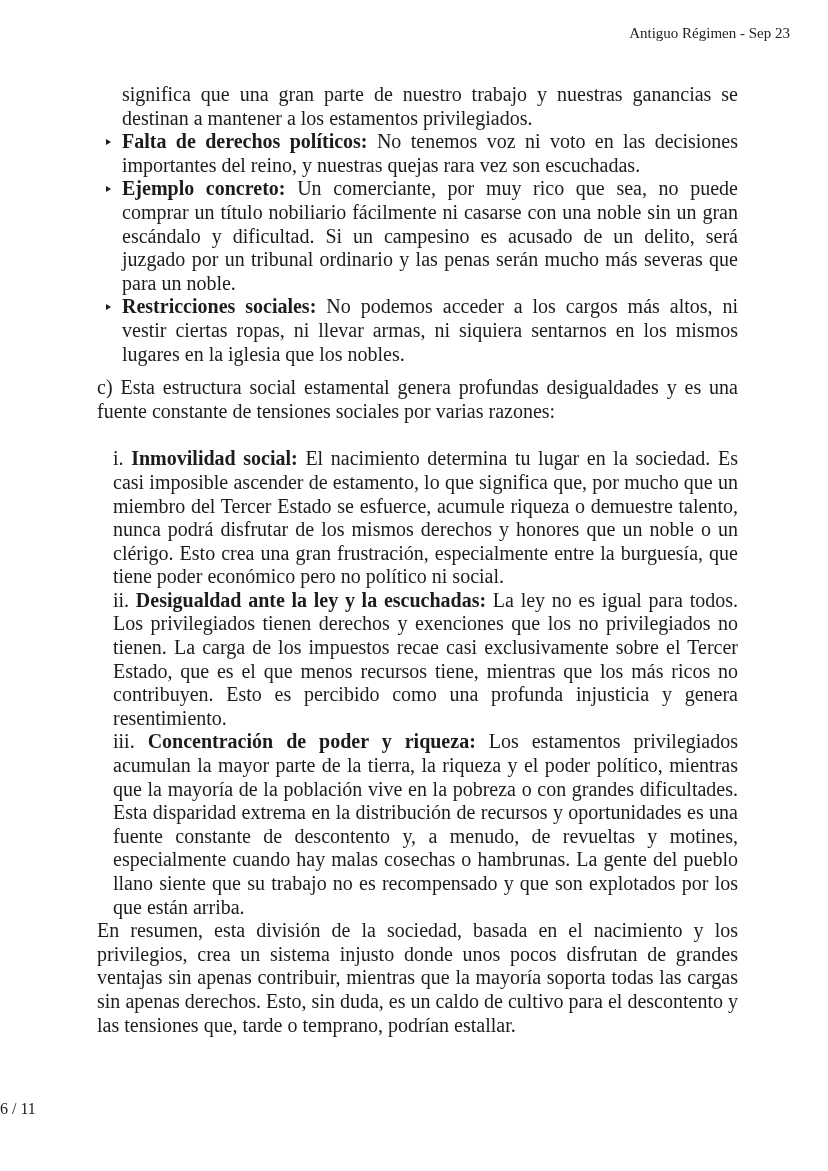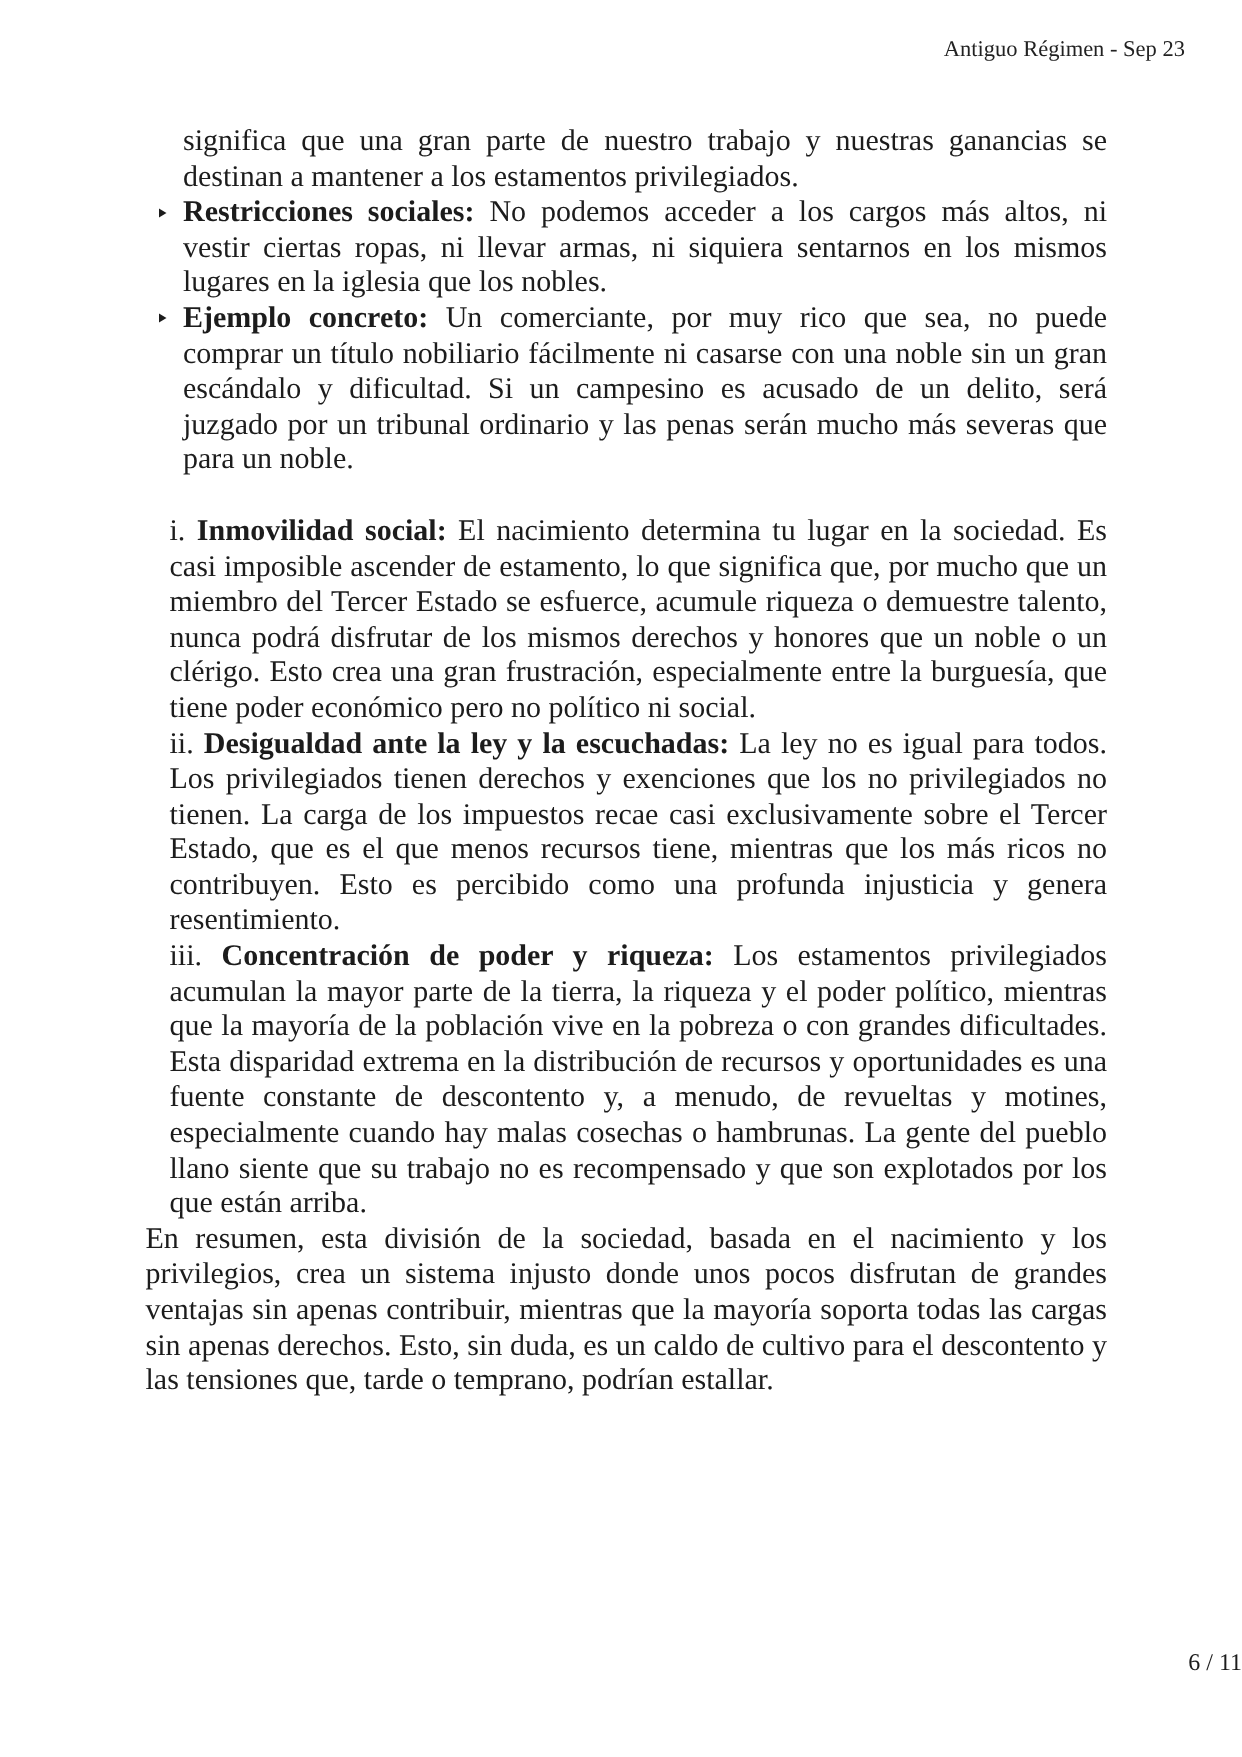--- a/index.html
+++ b/index.html
@@ -70,51 +70,57 @@
     margin-left: 16px;
   }
 
   .closing-para { }
 
   .doc-footer {
     position: absolute;
     top: 1100px;
     left: 0;
     right: 0;
-    text-align: right;
+    text-align: left;
     font-size: 16px;
     color: #1c1c1c;
   }
 </style>
 </head>
 <body>
 
 <div class="page">
 
   <header class="doc-header">
     <span>Antiguo Régimen - Sep 23</span>
   </header>
 
   <main class="doc-content">
 
     <p class="para cont-para">significa que una gran parte de nuestro trabajo y nuestras ganancias se destinan a mantener a los estamentos privilegiados.</p>
 
     <ul class="bullet-list">
       <li class="bullet-item">
         <span class="bullet-marker"></span>
-        <span class="lbl">Restricciones sociales:</span>
-        <span>No podemos acceder a los cargos más altos, ni vestir ciertas ropas, ni llevar armas, ni siquiera sentarnos en los mismos lugares en la iglesia que los nobles.</span>
+        <span class="lbl">Falta de derechos políticos:</span>
+        <span>No tenemos voz ni voto en las decisiones importantes del reino, y nuestras quejas rara vez son escuchadas.</span>
       </li>
       <li class="bullet-item">
         <span class="bullet-marker"></span>
         <span class="lbl">Ejemplo concreto:</span>
         <span>Un comerciante, por muy rico que sea, no puede comprar un título nobiliario fácilmente ni casarse con una noble sin un gran escándalo y dificultad. Si un campesino es acusado de un delito, será juzgado por un tribunal ordinario y las penas serán mucho más severas que para un noble.</span>
       </li>
+      <li class="bullet-item">
+        <span class="bullet-marker"></span>
+        <span class="lbl">Restricciones sociales:</span>
+        <span>No podemos acceder a los cargos más altos, ni vestir ciertas ropas, ni llevar armas, ni siquiera sentarnos en los mismos lugares en la iglesia que los nobles.</span>
+      </li>
     </ul>
 
+    <p class="para para-c">c) Esta estructura social estamental genera profundas desigualdades y es una fuente constante de tensiones sociales por varias razones:</p>
 
     <div class="numbered-block">
       <p class="para">
         <span>i.</span>
         <span class="lbl">Inmovilidad social:</span>
         <span>El nacimiento determina tu lugar en la sociedad. Es casi imposible ascender de estamento, lo que significa que, por mucho que un miembro del Tercer Estado se esfuerce, acumule riqueza o demuestre talento, nunca podrá disfrutar de los mismos derechos y honores que un noble o un clérigo. Esto crea una gran frustración, especialmente entre la burguesía, que tiene poder económico pero no político ni social.</span>
       </p>
       <p class="para">
         <span>ii.</span>
         <span class="lbl">Desigualdad ante la ley y la escuchadas:</span>

